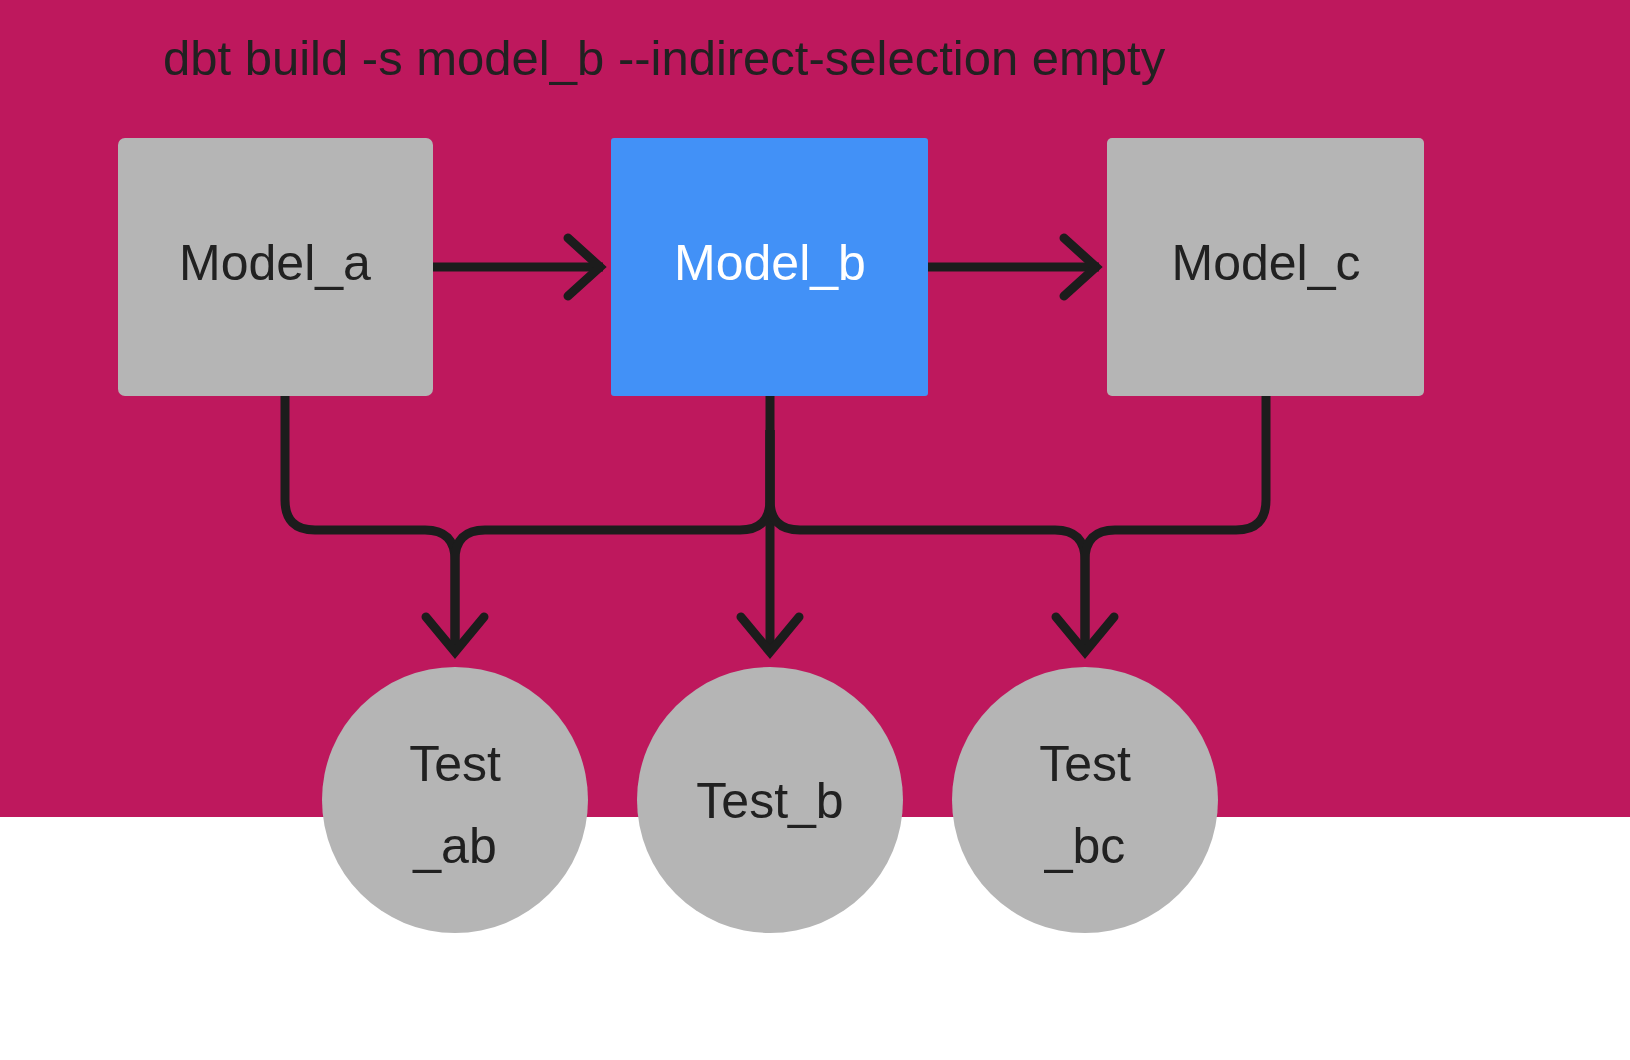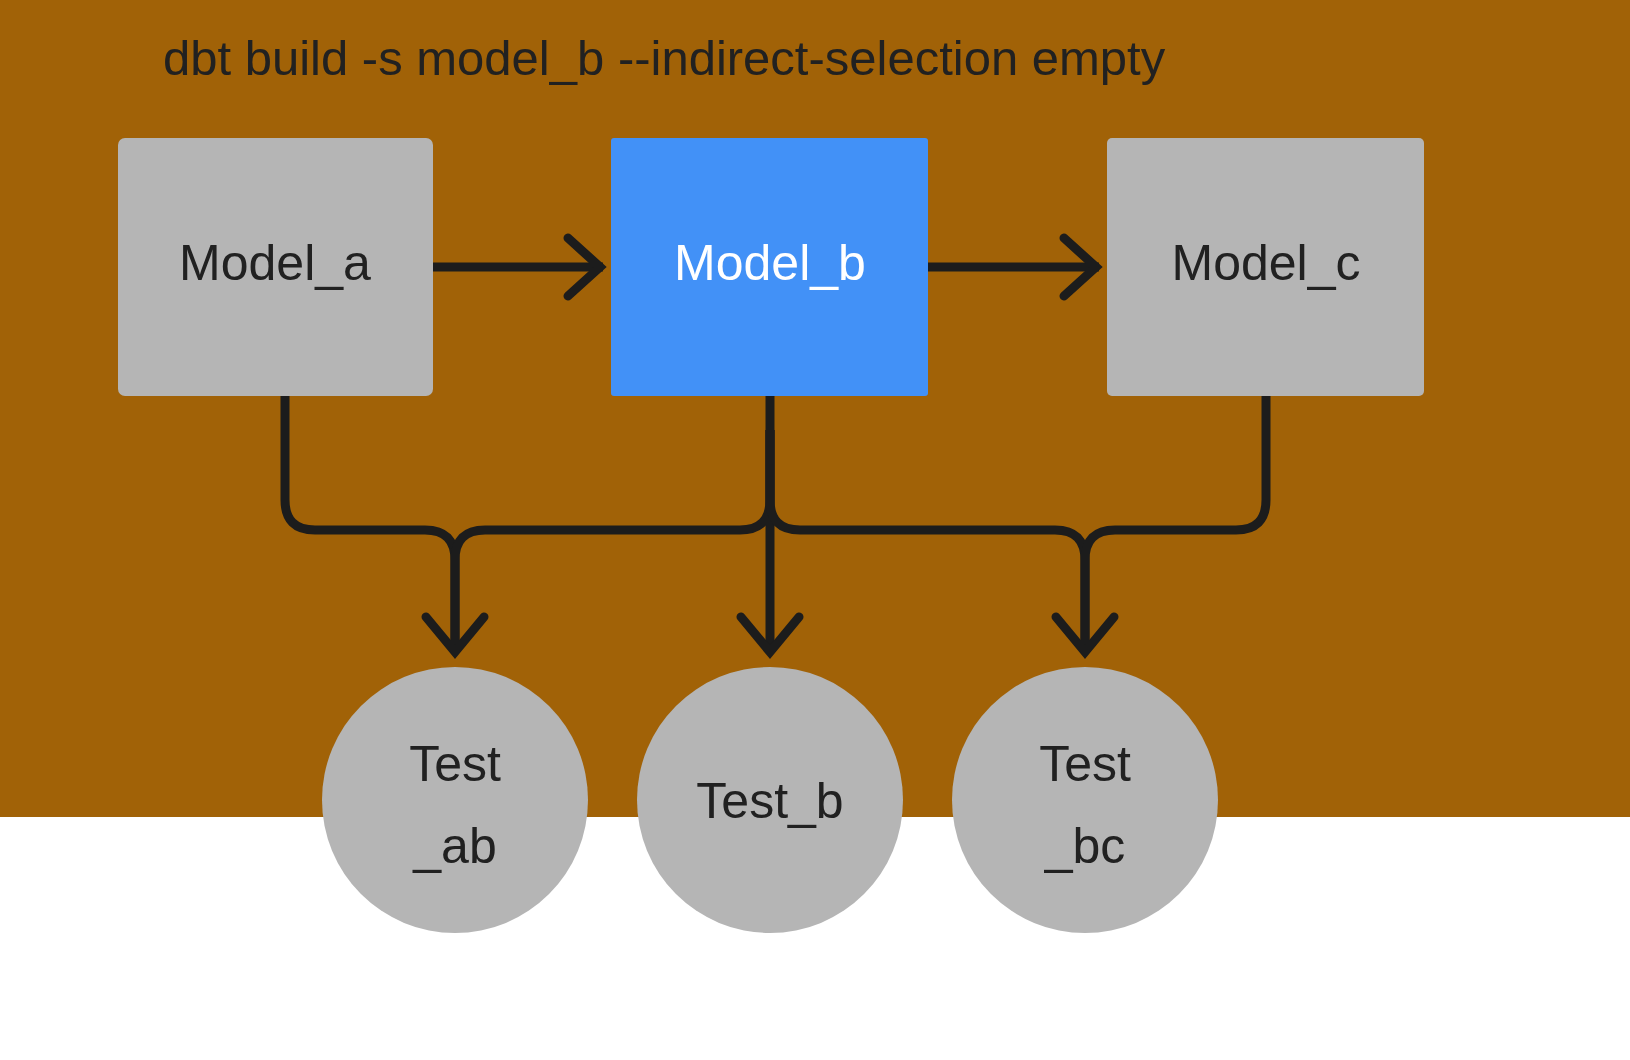--- a/index.html
+++ b/index.html
@@ -11,21 +11,21 @@
   body {
     width: 1630px;
     height: 1060px;
     overflow: hidden;
     font-family: "Liberation Sans", sans-serif;
   }
   #diagram-root {
     position: relative;
     width: 1630px;
     height: 817px;
-    background: #a16207;
+    background: #be185d;
   }
   svg#diagram-svg {
     position: absolute;
     top: 0;
     left: 0;
     width: 1630px;
     height: 1060px;
     display: block;
   }
   .node-label {

